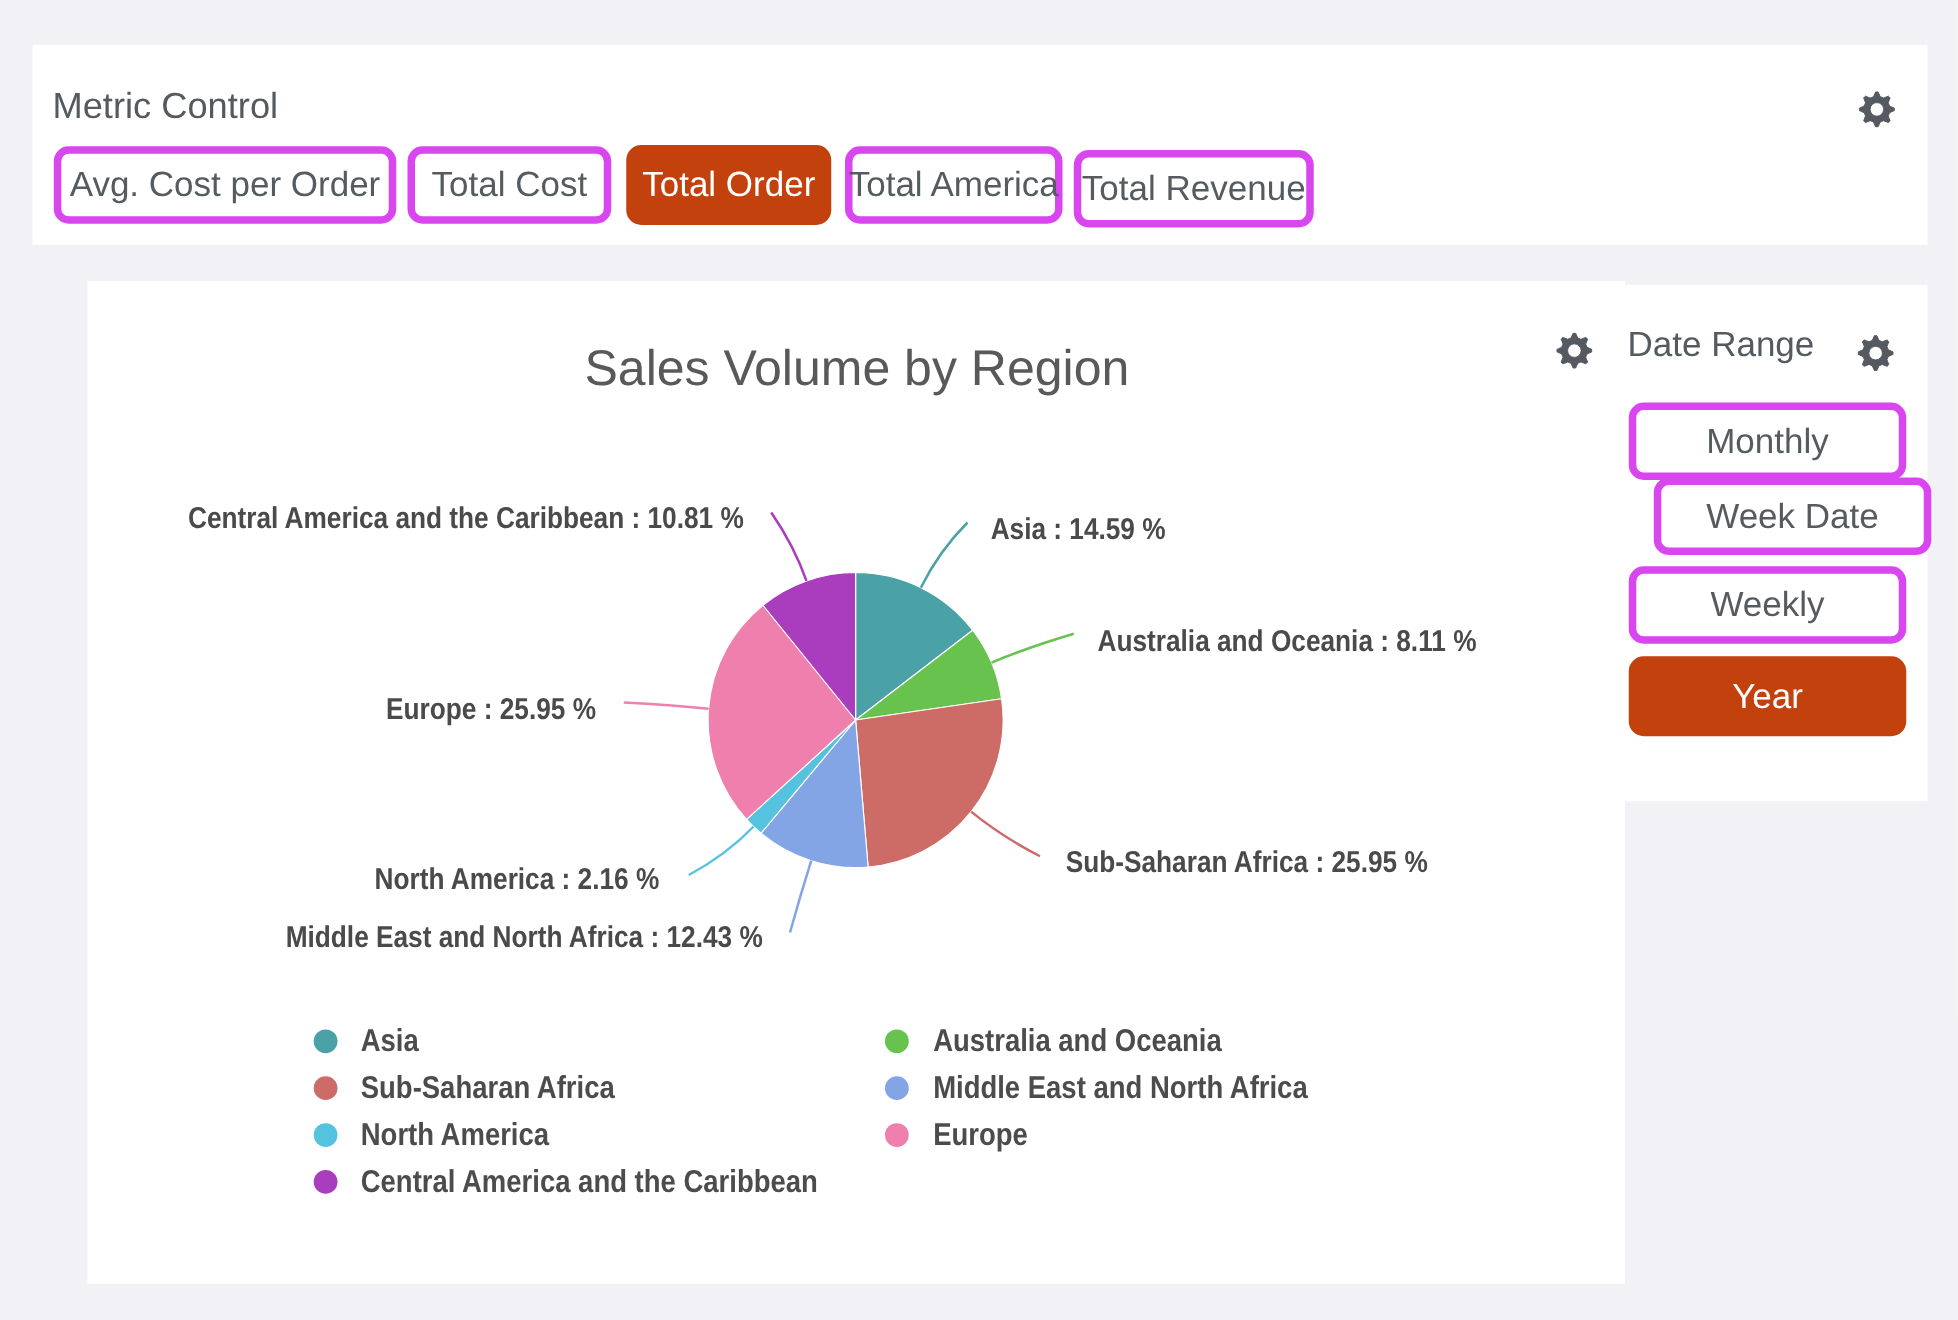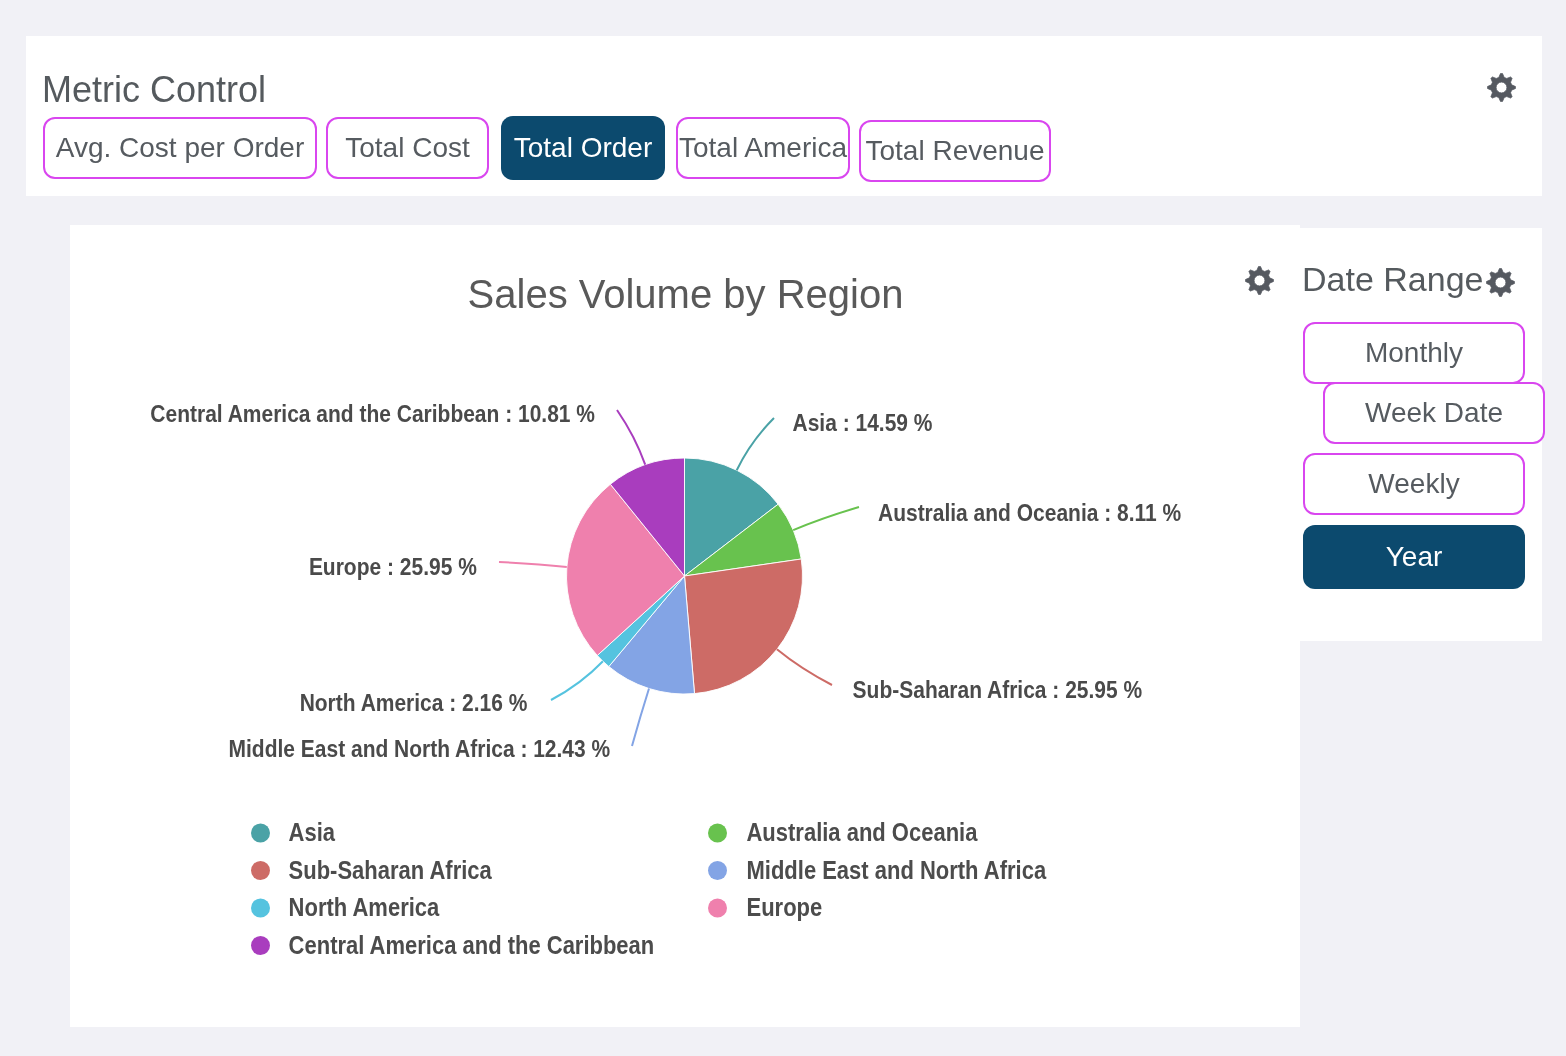--- a/index.html
+++ b/index.html
@@ -1,26 +1,26 @@
 <!DOCTYPE html>
 <html><head>
 <meta charset="utf-8">
 <style>
   * { margin:0; padding:0; box-sizing:border-box; }
   html,body { width:1566px; height:1056px; background:#f1f1f6; font-family:"Liberation Sans", sans-serif; overflow:hidden; }
   .card { position:absolute; background:#fff; }
   #card1 { left:26px; top:36px; width:1516px; height:160px; }
   #card2 { left:26px; top:225px; width:1230px; height:802px;margin-left:44px; }
   #card3 { left:1286px; top:228px; width:256px; height:413px; }
-  .sect-title { position:absolute; font-size:36px; color:#555a5e; }
+  .sect-title { position:absolute; font-size:29px; color:#555a5e; }
   .gear { position:absolute; }
   .btn { position:absolute; display:flex; align-items:center; justify-content:center;
-         height:62px; border:2px solid #d946ef; border-radius:12px; background:#fff;
+         height:62px; border:6px solid #d946ef; border-radius:12px; background:#fff;
          font-size:28px; color:#565b60; white-space:nowrap; }
-  .btn.active { background:#0c4a6e; border:none; color:#fff; height:64px; }
+  .btn.active { background:#c2410c; border:none; color:#fff; height:64px; }
   .vbtn { left:17px; width:222px; height:62px; }
 </style>
 </head>
 <body>
 
 <div class="card" id="card1">
   <div class="sect-title" style="left:16px; top:33px;">Metric Control</div>
   <svg class="gear" style="left:1461px; top:37px;" width="29" height="29" viewBox="0 0 30 30">
       <path d="M12.20 4.57 L13.99 0.54 A14.5 14.5 0 0 1 16.01 0.54 L17.80 4.57 A10.8 10.8 0 0 1 20.40 5.65 L24.51 4.06 A14.5 14.5 0 0 1 25.94 5.49 L24.35 9.60 A10.8 10.8 0 0 1 25.43 12.20 L29.46 13.99 A14.5 14.5 0 0 1 29.46 16.01 L25.43 17.80 A10.8 10.8 0 0 1 24.35 20.40 L25.94 24.51 A14.5 14.5 0 0 1 24.51 25.94 L20.40 24.35 A10.8 10.8 0 0 1 17.80 25.43 L16.01 29.46 A14.5 14.5 0 0 1 13.99 29.46 L12.20 25.43 A10.8 10.8 0 0 1 9.60 24.35 L5.49 25.94 A14.5 14.5 0 0 1 4.06 24.51 L5.65 20.40 A10.8 10.8 0 0 1 4.57 17.80 L0.54 16.01 A14.5 14.5 0 0 1 0.54 13.99 L4.57 12.20 A10.8 10.8 0 0 1 5.65 9.60 L4.06 5.49 A14.5 14.5 0 0 1 5.49 4.06 L9.60 5.65 A10.8 10.8 0 0 1 12.20 4.57 Z M20.60 15.00 A5.6 5.6 0 1 0 9.40 15.00 A5.6 5.6 0 1 0 20.60 15.00 Z" fill="#555960" fill-rule="evenodd" stroke="#555960" stroke-width="0.8" stroke-linejoin="round"></path>
     </svg>
@@ -81,21 +81,21 @@
         <text transform="translate(218.6,691) scale(1,1.15)">North America</text>
       <circle cx="647.5" cy="683" r="9.5" fill="#EF80AD"></circle>
         <text transform="translate(676.5,691) scale(1,1.15)">Europe</text>
       <circle cx="190.5" cy="720.5" r="9.5" fill="#A93DBE"></circle>
         <text transform="translate(218.6,728.5) scale(1,1.15)">Central America and the Caribbean</text>
     </g>
   </svg>
 </div>
 
 <div class="card" id="card3">
-  <div class="sect-title" style="left:16px; top:32px; font-size:34px;">Date Range</div>
+  <div class="sect-title" style="left:16px; top:32px; font-size:28px;">Date Range</div>
   <svg class="gear" style="left:200px; top:40px;" width="29" height="29" viewBox="0 0 30 30">
       <path d="M12.20 4.57 L13.99 0.54 A14.5 14.5 0 0 1 16.01 0.54 L17.80 4.57 A10.8 10.8 0 0 1 20.40 5.65 L24.51 4.06 A14.5 14.5 0 0 1 25.94 5.49 L24.35 9.60 A10.8 10.8 0 0 1 25.43 12.20 L29.46 13.99 A14.5 14.5 0 0 1 29.46 16.01 L25.43 17.80 A10.8 10.8 0 0 1 24.35 20.40 L25.94 24.51 A14.5 14.5 0 0 1 24.51 25.94 L20.40 24.35 A10.8 10.8 0 0 1 17.80 25.43 L16.01 29.46 A14.5 14.5 0 0 1 13.99 29.46 L12.20 25.43 A10.8 10.8 0 0 1 9.60 24.35 L5.49 25.94 A14.5 14.5 0 0 1 4.06 24.51 L5.65 20.40 A10.8 10.8 0 0 1 4.57 17.80 L0.54 16.01 A14.5 14.5 0 0 1 0.54 13.99 L4.57 12.20 A10.8 10.8 0 0 1 5.65 9.60 L4.06 5.49 A14.5 14.5 0 0 1 5.49 4.06 L9.60 5.65 A10.8 10.8 0 0 1 12.20 4.57 Z M20.60 15.00 A5.6 5.6 0 1 0 9.40 15.00 A5.6 5.6 0 1 0 20.60 15.00 Z" fill="#555960" fill-rule="evenodd" stroke="#555960" stroke-width="0.8" stroke-linejoin="round"></path>
     </svg>
   <div class="btn vbtn" style="top:82px;margin-top:12px;">Monthly</div>
   <div class="btn vbtn" style="top:154px;margin-left:20px;">Week Date</div>
   <div class="btn vbtn" style="top:225px;">Weekly</div>
   <div class="btn vbtn active" style="top:297px;text-align:right;">Year</div>
 </div>
 
 </body></html>

